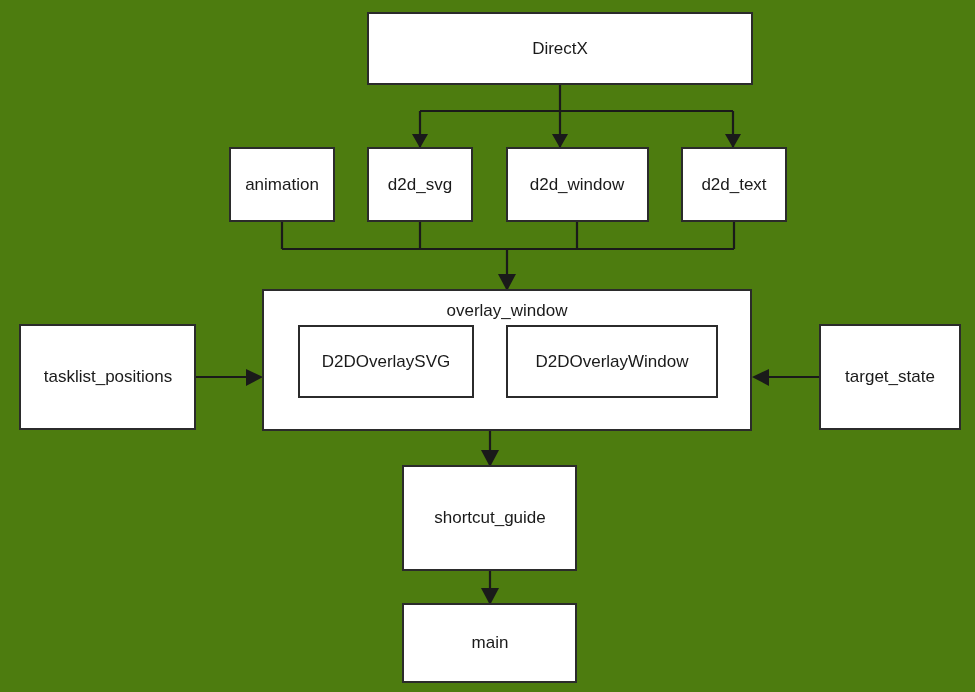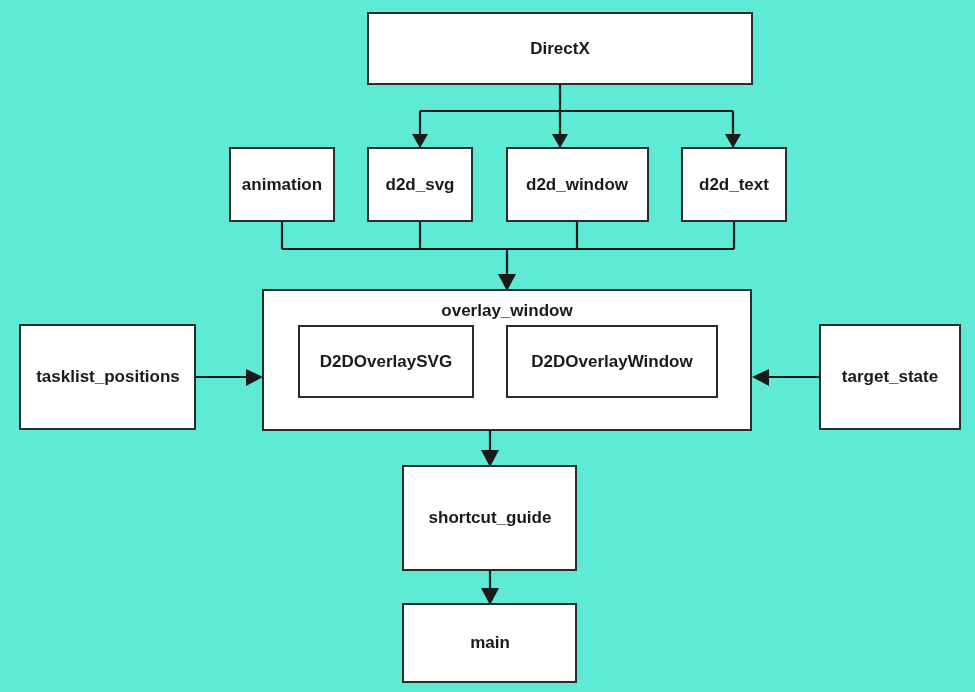--- a/index.html
+++ b/index.html
@@ -10,22 +10,21 @@
   body {
     width: 975px;
     height: 692px;
     font-family: "Liberation Sans", sans-serif;
     overflow: hidden;
   }
   #diagram-root {
     position: relative;
     width: 975px;
     height: 692px;
-    background: #5eead4;
-    font-weight: bold;
+    background: #4d7c0f;
   }
   svg.diagram-canvas {
     display: block;
     width: 975px;
     height: 692px;
   }
   .node-box {
     fill: #ffffff;
     stroke: #2b2b2b;
     stroke-width: 2;

